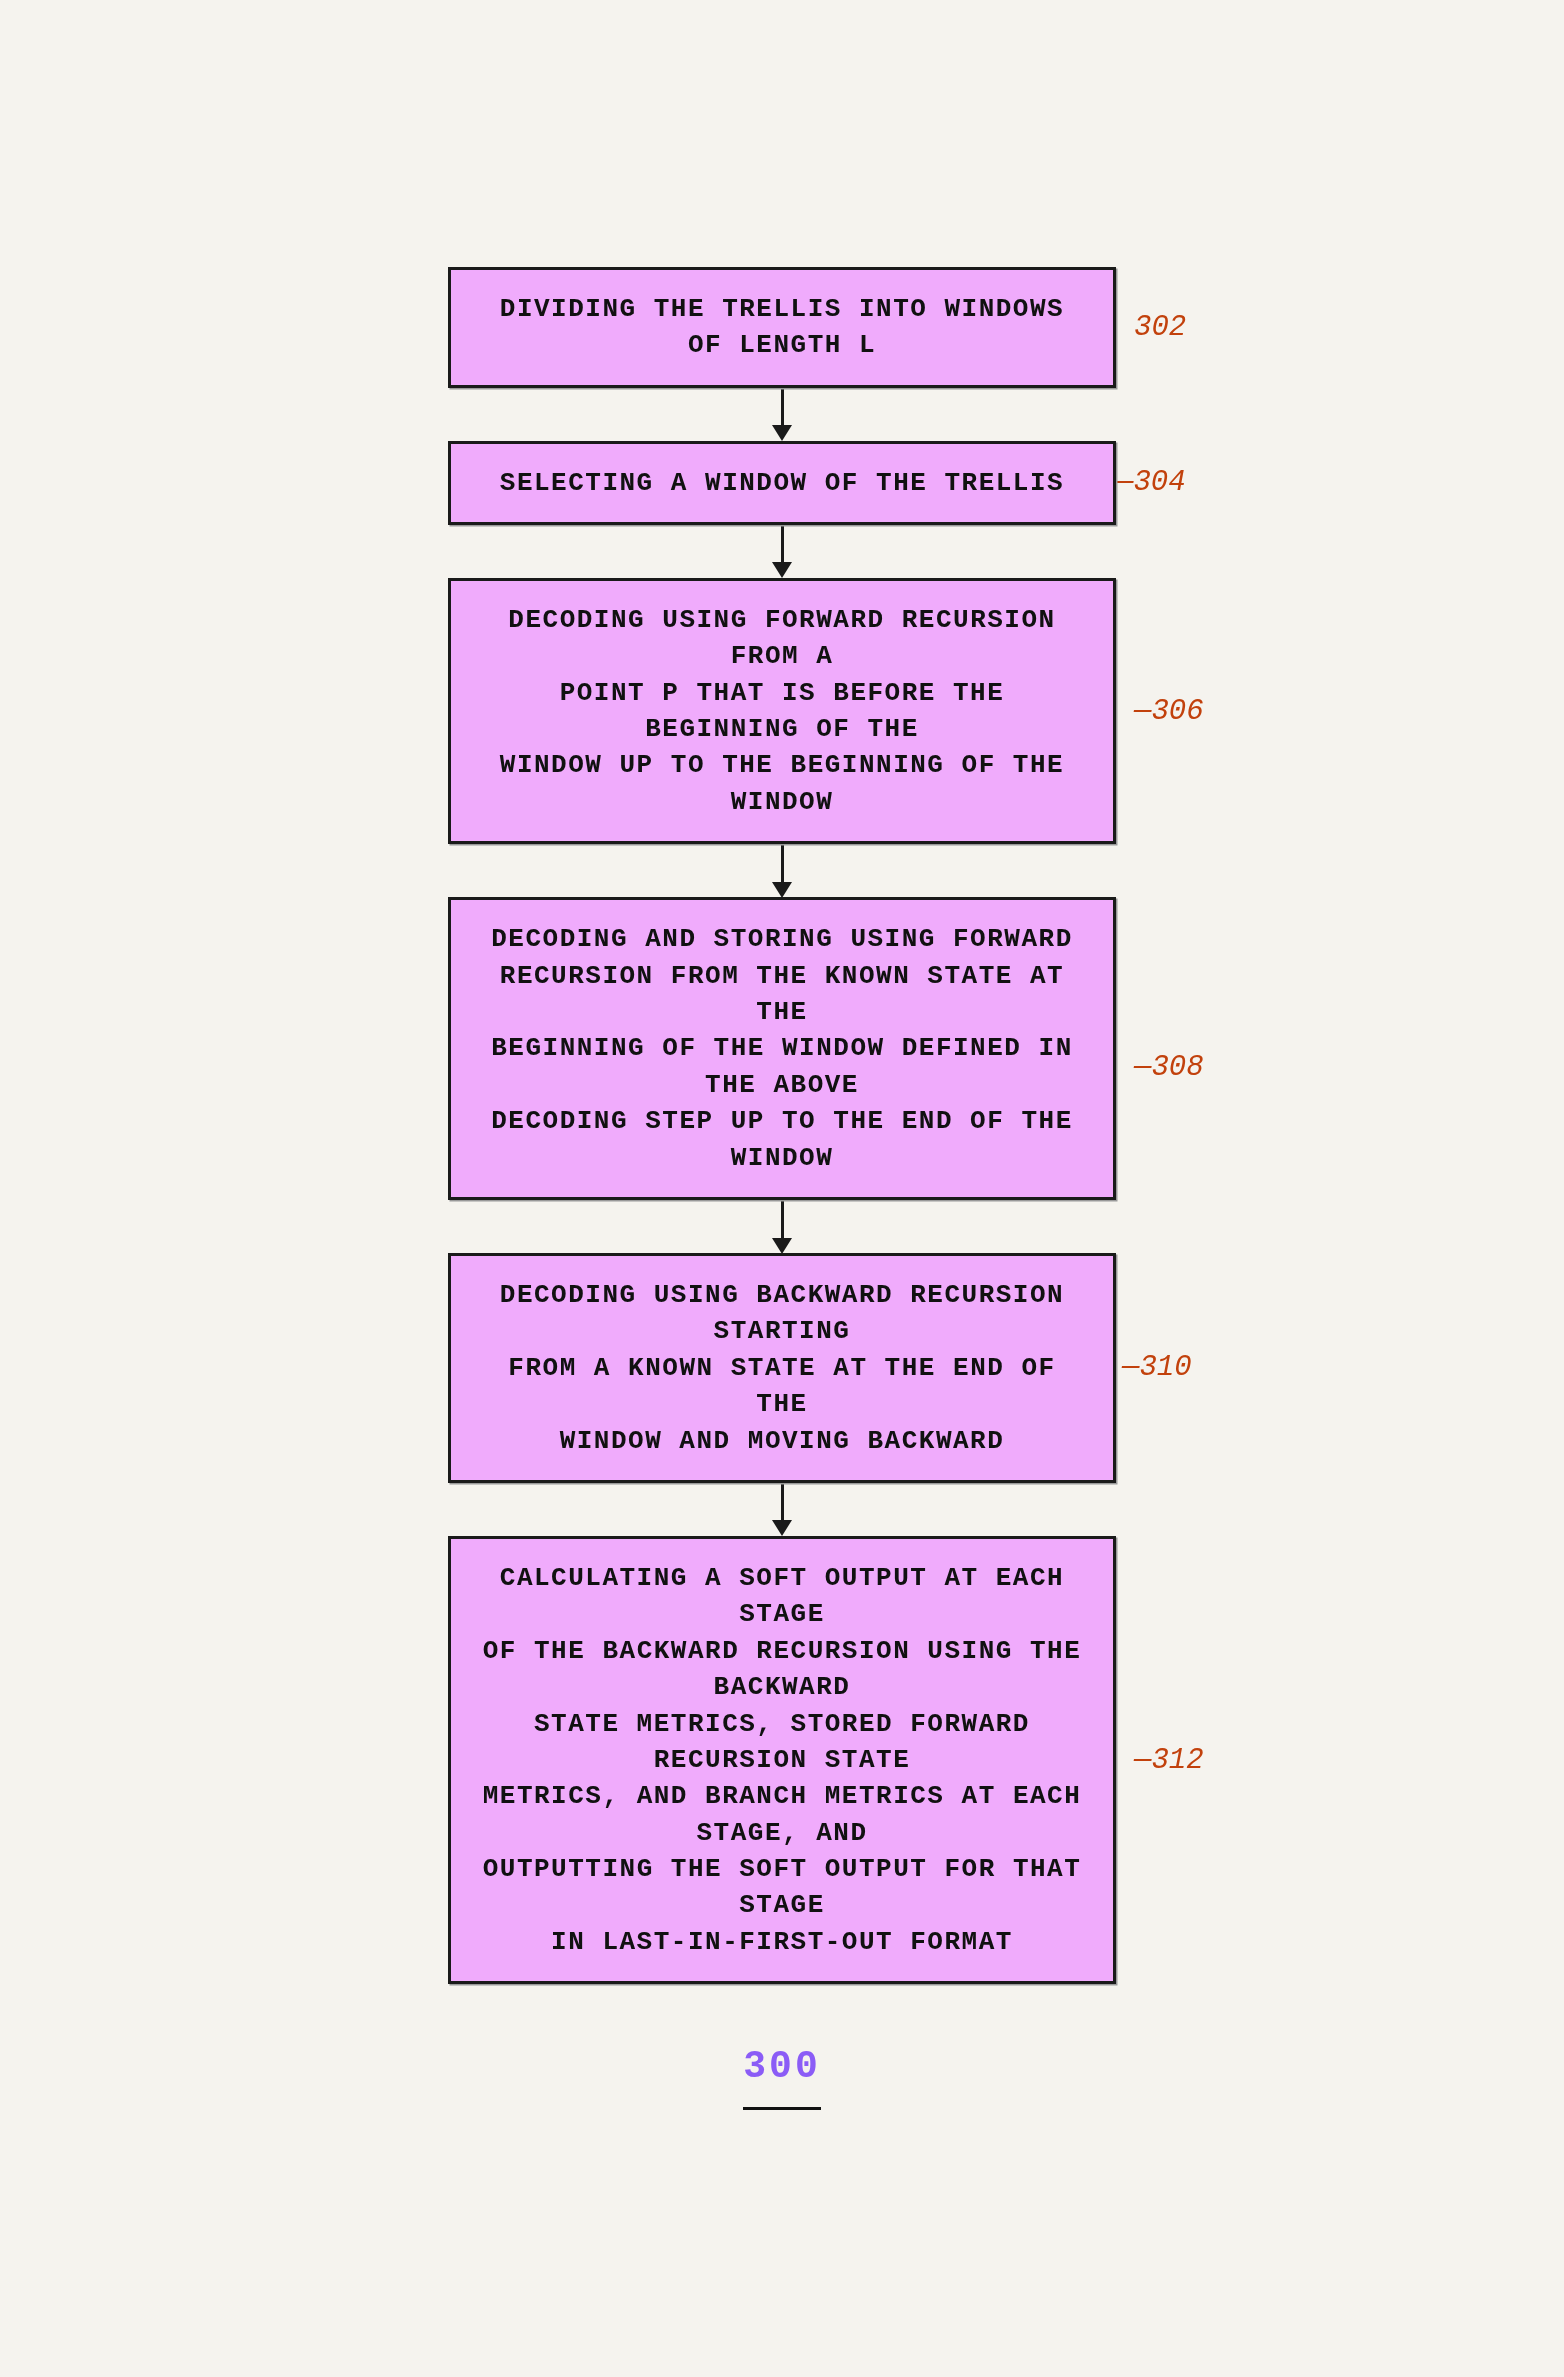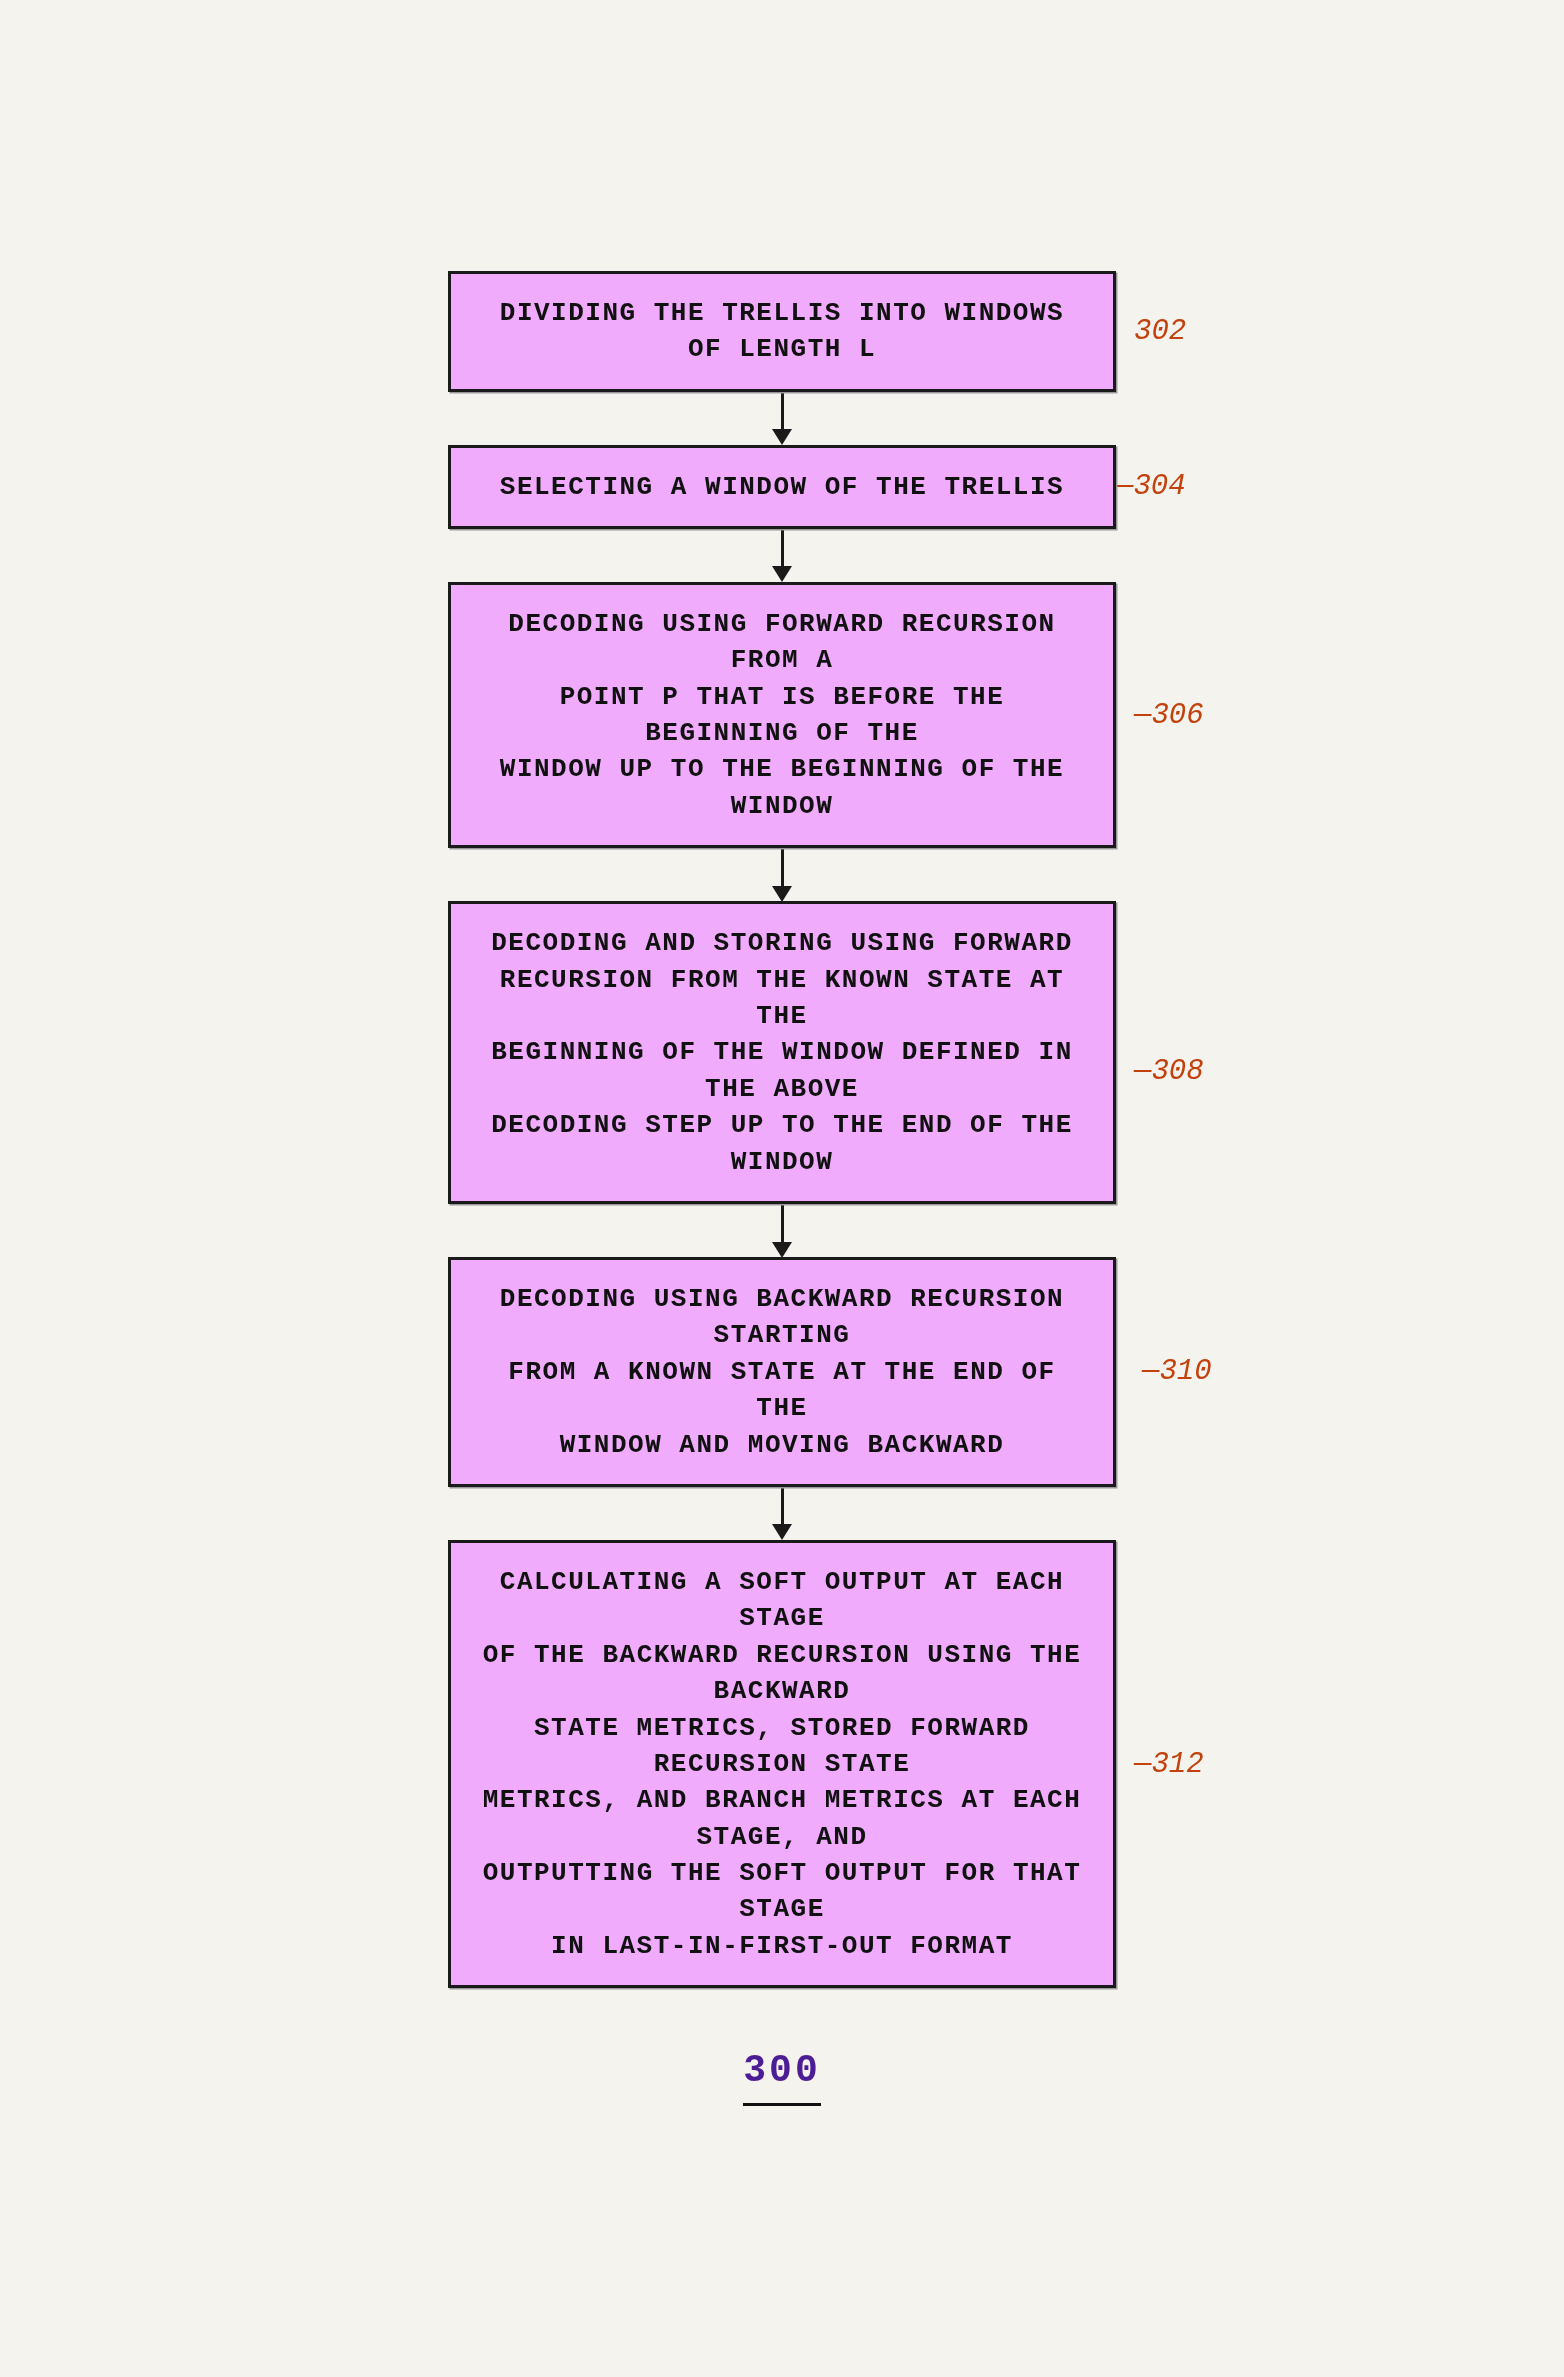--- a/index.html
+++ b/index.html
@@ -81,24 +81,24 @@
       border-left: 10.6px solid transparent;
       border-right: 10.6px solid transparent;
       border-top: 16.7px solid #1a1a1a;
     }
 
     .page-label {
       font-family: 'Courier New', Courier, monospace;
       font-size: 38px;
       font-weight: bold;
       letter-spacing: 3px;
-      color: #4c1d95;
+      color: #8b5cf6;
       margin-top: 61px;
       border-bottom: 3px solid #111;
-      padding-bottom: 11px;
+      padding-bottom: 19px;
     }
 
     .ref-number {
       font-family: 'Courier New', Courier, monospace;
       font-size: 29px;
       color: #c2410c;
       font-style: italic;
       min-width: 76px;
     }
 
@@ -193,21 +193,21 @@
       </div>
     </div>
 
     <div class="step-with-ref">
       <div class="ref-spacer"></div>
       <div class="step-box step-box-wide">
         <div>DECODING USING BACKWARD RECURSION STARTING</div>
         <div>FROM A KNOWN STATE AT THE END OF THE</div>
         <div>WINDOW AND MOVING BACKWARD</div>
       </div>
-      <div class="ref-spacer" style="display:flex;align-items:flex-start;padding-left:26px;">
+      <div class="ref-spacer" style="display:flex;align-items:flex-start;padding-left:6px;">
         <span class="ref-number">—310</span>
       </div>
     </div>
 
     <div class="arrow-container">
       <div class="arrow-down">
         <div class="arrow-line"></div>
         <div class="arrow-head"></div>
       </div>
     </div>

